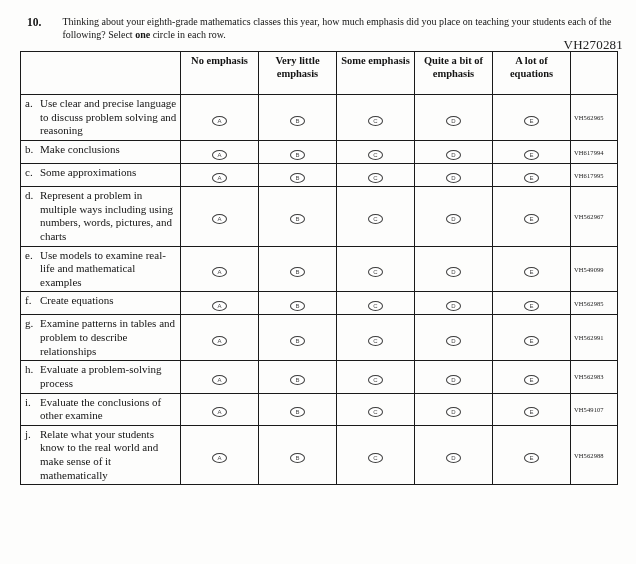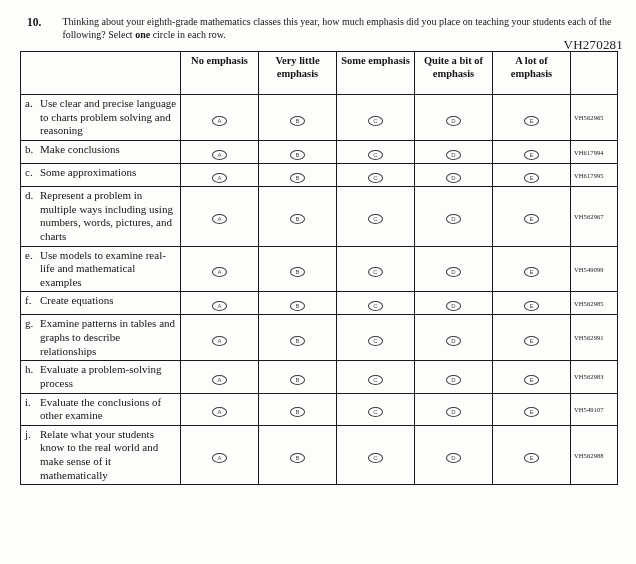--- a/index.html
+++ b/index.html
@@ -105,27 +105,27 @@
 </div>
 
 <table class="emphasis">
   <thead>
     <tr>
       <th class="label-col"></th>
       <th class="opt-col">No emphasis</th>
         <th class="opt-col">Very little emphasis</th>
         <th class="opt-col">Some emphasis</th>
         <th class="opt-col">Quite a bit of emphasis</th>
-        <th class="opt-col">A lot of emphasis</th>
+        <th class="opt-col">A lot of equations</th>
         <th class="code-col"></th>
     </tr>
   </thead>
   <tbody>
       <tr>
-        <td class="row-label"><span class="row-letter">a.</span><span>Use clear and precise language to charts problem solving and reasoning</span></td>
+        <td class="row-label"><span class="row-letter">a.</span><span>Use clear and precise language to discuss problem solving and reasoning</span></td>
         <td class="opt-cell"><span class="oval">A</span></td>
         <td class="opt-cell"><span class="oval">B</span></td>
         <td class="opt-cell"><span class="oval">C</span></td>
         <td class="opt-cell"><span class="oval">D</span></td>
         <td class="opt-cell"><span class="oval">E</span></td>
         <td class="code-cell">VH562965</td>
       </tr>
       <tr>
         <td class="row-label"><span class="row-letter">b.</span><span>Make conclusions</span></td>
         <td class="opt-cell"><span class="oval">A</span></td>
@@ -165,21 +165,21 @@
       <tr>
         <td class="row-label"><span class="row-letter">f.</span><span>Create equations</span></td>
         <td class="opt-cell"><span class="oval">A</span></td>
         <td class="opt-cell"><span class="oval">B</span></td>
         <td class="opt-cell"><span class="oval">C</span></td>
         <td class="opt-cell"><span class="oval">D</span></td>
         <td class="opt-cell"><span class="oval">E</span></td>
         <td class="code-cell">VH562985</td>
       </tr>
       <tr>
-        <td class="row-label"><span class="row-letter">g.</span><span>Examine patterns in tables and graphs to describe relationships</span></td>
+        <td class="row-label"><span class="row-letter">g.</span><span>Examine patterns in tables and problem to describe relationships</span></td>
         <td class="opt-cell"><span class="oval">A</span></td>
         <td class="opt-cell"><span class="oval">B</span></td>
         <td class="opt-cell"><span class="oval">C</span></td>
         <td class="opt-cell"><span class="oval">D</span></td>
         <td class="opt-cell"><span class="oval">E</span></td>
         <td class="code-cell">VH562991</td>
       </tr>
       <tr>
         <td class="row-label"><span class="row-letter">h.</span><span>Evaluate a problem-solving process</span></td>
         <td class="opt-cell"><span class="oval">A</span></td>

